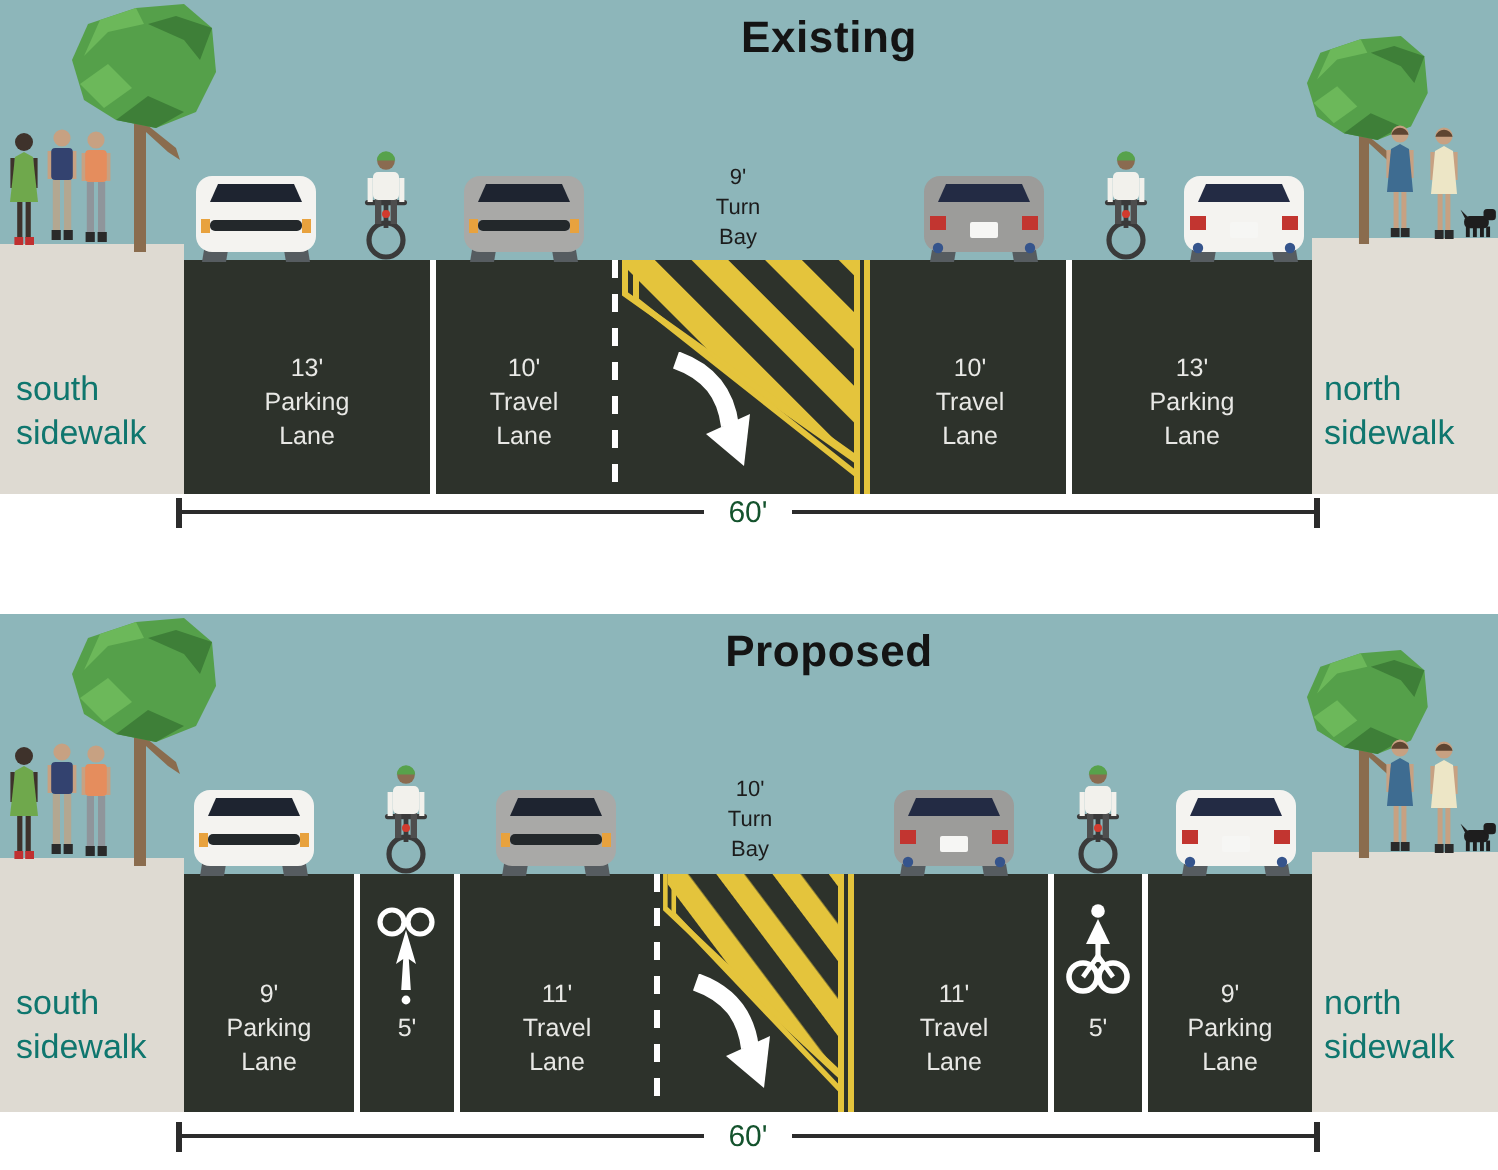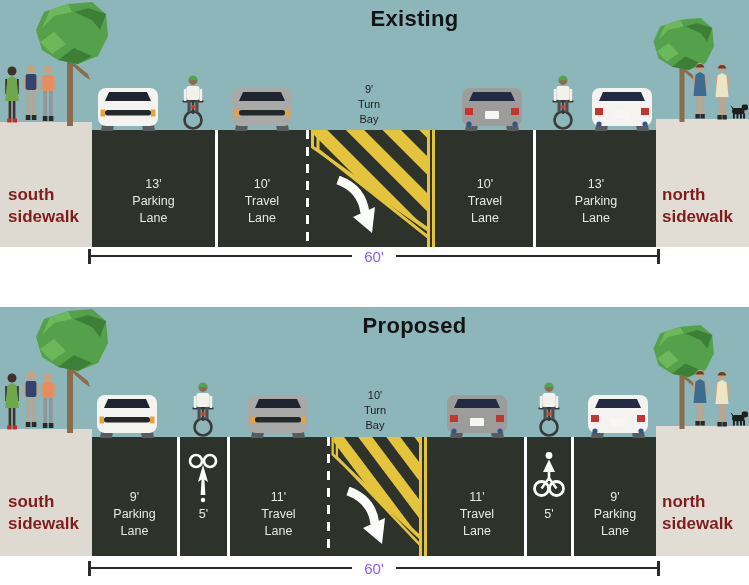--- a/index.html
+++ b/index.html
@@ -8,28 +8,28 @@
   .sky{position:absolute;background:#8DB6BA;}
   .road{position:absolute;background:#2D322B;}
   .sidewalk{position:absolute;background:#DEDAD2;}
   .lane-line{position:absolute;background:#FFFFFF;}
   .dash-line{position:absolute;background:repeating-linear-gradient(to bottom,#FFFFFF 0 9px,transparent 9px 17px);}
   .yellow-line{position:absolute;background:#E4C43C;}
   .panel-title{position:absolute;left:0;width:749px;text-align:center;
                font-size:22px;font-weight:bold;color:#141414;letter-spacing:.3px;margin-left:40px;}
   .lane-label{position:absolute;text-align:center;white-space:pre-line;
               font-size:12.5px;line-height:1.35;color:#E8E8E5;}
-  .sidewalk-label{position:absolute;white-space:pre-line;font-weight:bold;
-                  font-size:17px;line-height:1.32;color:#7f1d1d;}
+  .sidewalk-label{position:absolute;white-space:pre-line;font-weight:normal;
+                  font-size:17px;line-height:1.32;color:#0f766e;}
   .sky-label{position:absolute;text-align:center;white-space:pre-line;
              font-size:11px;line-height:1.35;color:#1c1c1c;}
   .dim{position:absolute;display:flex;align-items:center;height:16px;}
   .dim .tick{width:3px;height:15px;background:#2B2B2B;}
   .dim .dline{flex:1;height:2px;background:#2B2B2B;}
-  .dim .dtext{padding:0 12px;font-size:15px;color:#8b5cf6;}
+  .dim .dtext{padding:0 12px;font-size:15px;color:#14532d;}
   .scn{position:absolute;}
 </style>
 </head>
 <body>
 
 <svg width="0" height="0" style="position:absolute" aria-hidden="true">
   <defs>
     <pattern id="hatch" width="26" height="26" patternUnits="userSpaceOnUse" patternTransform="rotate(-45)">
       <rect width="13" height="26" fill="#E4C43C"></rect>
     </pattern>

